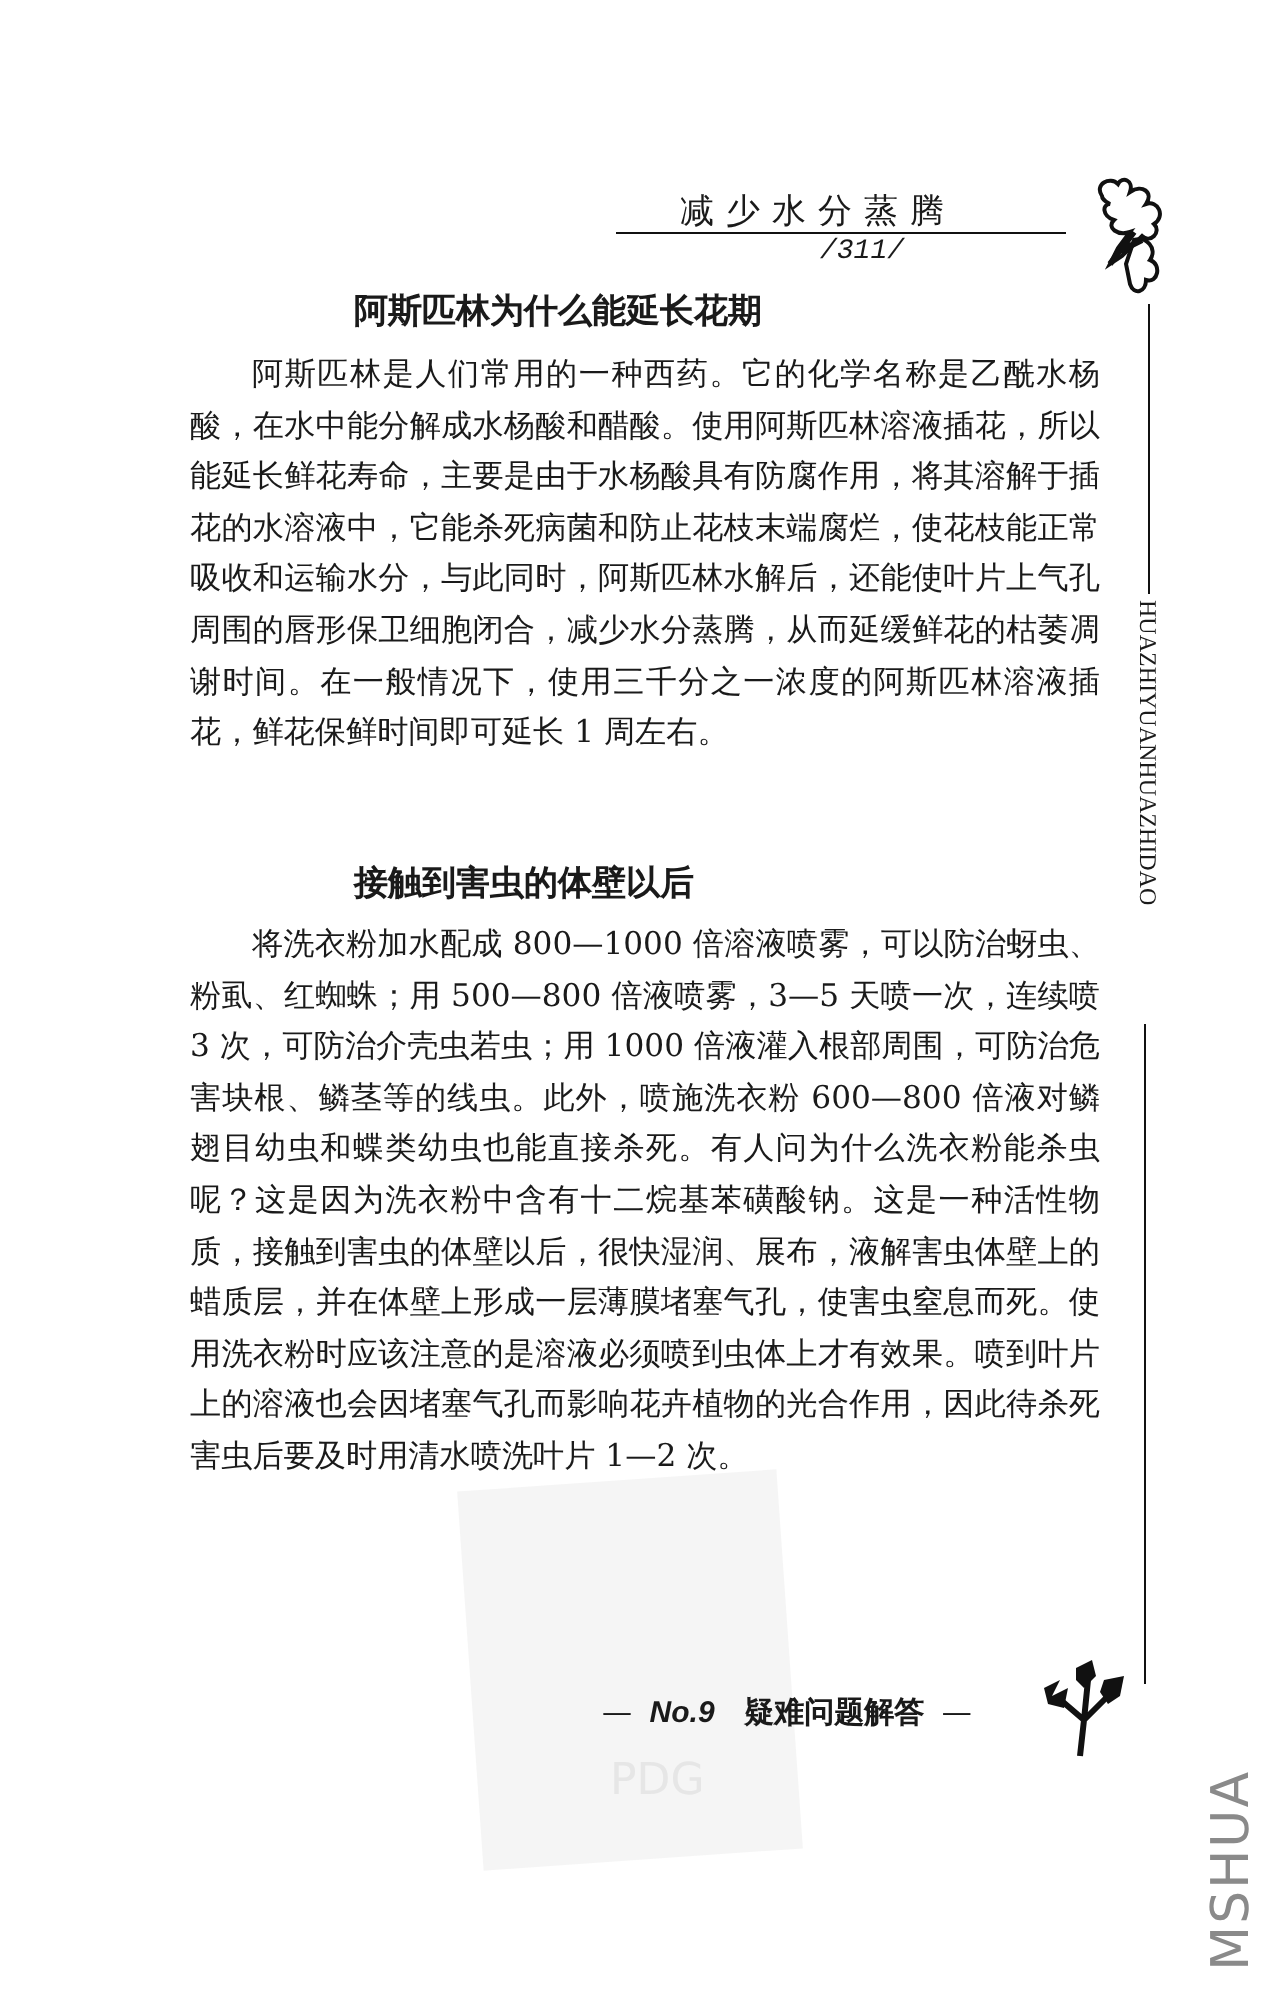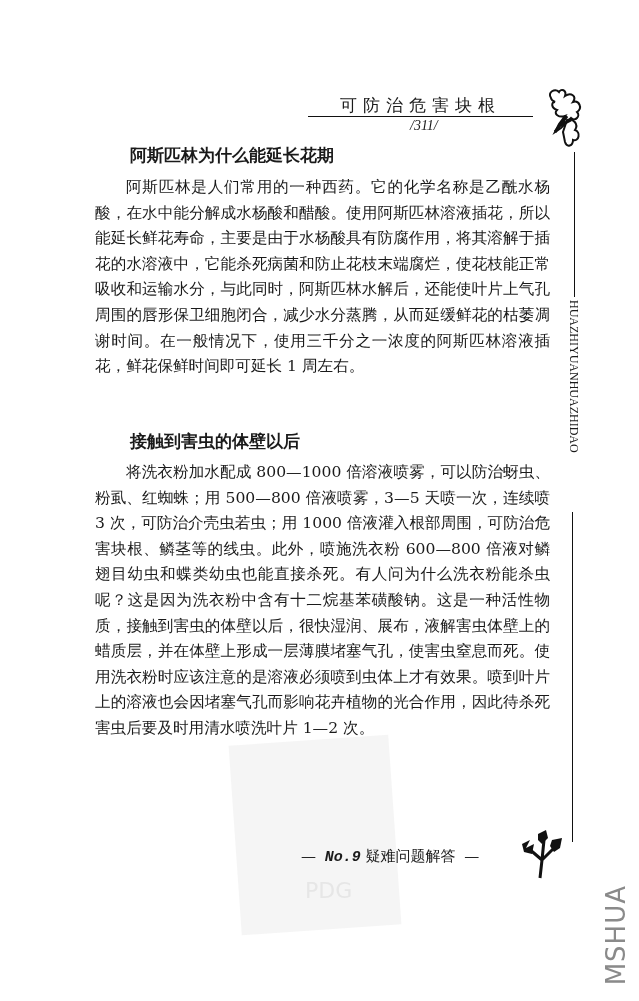--- a/index.html
+++ b/index.html
@@ -17,21 +17,21 @@
       font-family: "DejaVu Serif", serif;
       white-space: nowrap;
     }
     .header-rule {
       position: absolute; left: 308px; top: 116px;
       width: 225px; height: 1px; background: #111;
     }
     .page-number {
       position: absolute; left: 410px; top: 118px;
       font-size: 14px; font-style: italic;
-      font-family: Liberation Serif, serif;
+      font-family: Liberation Mono, monospace;
     }
     .flower-icon {
       position: absolute; left: 545px; top: 86px; width: 48px; height: 64px;
     }
     .side-rule-top {
       position: absolute; left: 574px; top: 152px; width: 1px; height: 145px; background: #111;
     }
     .side-label {
       position: absolute; left: 566px; top: 300px;
       writing-mode: vertical-rl;
@@ -39,36 +39,37 @@
       letter-spacing: 0px;
       white-space: nowrap;
     }
     .side-rule-bottom {
       position: absolute; left: 572px; top: 512px; width: 1px; height: 330px; background: #111;
     }
     .section-title {
       position: absolute; font-weight: bold; font-size: 17px;
       font-family: "DejaVu Sans", sans-serif;
       white-space: nowrap;
+      margin-left: 47px;
     }
     .paragraph {
       position: absolute; left: 95px; width: 455px;
       font-size: 15.6px; line-height: 25.6px;
       text-indent: 31px;
       text-align: justify;
       font-family: "DejaVu Serif", serif;
     }
     .footer {
       position: absolute; left: 297px; top: 847px;
       font-size: 15px; white-space: nowrap;
       font-family: "DejaVu Serif", serif;
     }
-    .footer .no { font-style: italic; font-weight: bold; font-family: Liberation Mono, monospace; }
+    .footer .no { font-style: italic; font-weight: bold; font-family: Liberation Sans, sans-serif; }
     .footer .dash { margin: 0 4px; }
-    .footer .chapter { font-weight: normal; }
+    .footer .chapter { font-weight: bold; margin-left: 10px; }
     .plant-icon {
       position: absolute; left: 518px; top: 830px; width: 48px; height: 50px;
     }
     .watermark {
       position: absolute; left: 235px; top: 740px;
       width: 160px; height: 190px;
       background: #f3f3f3;
       transform: rotate(-4deg);
       opacity: 0.8;
     }
@@ -83,21 +84,21 @@
       font-size: 26px; color: #8a8a8a; letter-spacing: 1px;
       font-family: "DejaVu Sans", sans-serif;
     }
   </style>
 </head>
 <body>
 
 <div class="watermark"></div>
 <div class="watermark-text">PDG</div>
 
-<div class="header-title">可防治危害块根</div>
+<div class="header-title">减少水分蒸腾</div>
 <div class="header-rule"></div>
 <div class="page-number">/311/</div>
 
 <svg class="flower-icon" viewBox="0 0 48 64">
   <path d="M6 12 C2 6 10 2 14 6 C16 2 22 4 20 10 C26 6 32 10 28 16 C34 14 38 22 32 26 C36 30 30 36 26 32 L16 42 L10 46 L14 38 L20 30 C14 32 8 28 12 24 C6 22 6 16 10 16 C6 14 6 12 6 12 Z" fill="none" stroke="#111" stroke-width="2"></path>
   <path d="M22 34 C28 32 34 38 30 44 C36 46 34 56 28 54 C28 60 22 62 20 56 L18 46 Z" fill="none" stroke="#111" stroke-width="2"></path>
   <path d="M10 46 L22 30 M14 40 L26 34" stroke="#111" stroke-width="3"></path>
 </svg>
 
 <div class="side-rule-top"></div>

